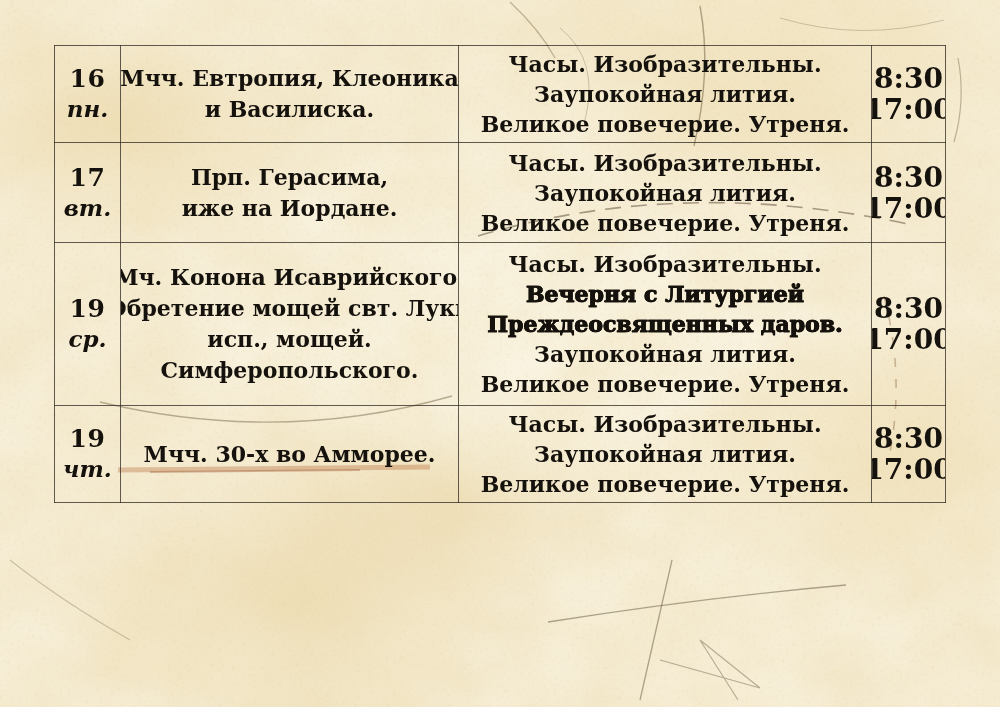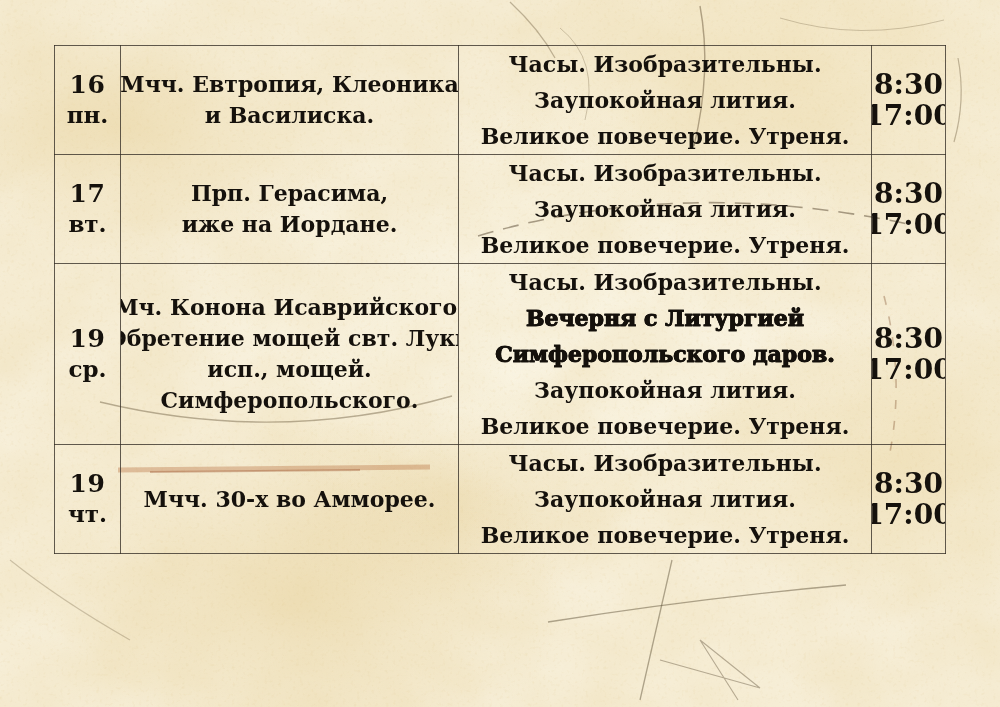--- a/index.html
+++ b/index.html
@@ -51,20 +51,21 @@
   .date-num {
     font-size: 25px;
     font-weight: 700;
     line-height: 30px;
     letter-spacing: 0.5px;
   }
   .date-day {
     font-size: 23px;
     font-weight: 700;
     line-height: 30px;
+    font-style: italic;
   }
   .feast-cell-inner {
     display: flex;
     flex-direction: column;
     justify-content: center;
     align-items: center;
     height: 100%;
   }
   .feast-line {
     font-size: 22px;
@@ -73,21 +74,20 @@
     text-align: center;
     white-space: nowrap;
   }
   .services-cell-inner {
     display: flex;
     flex-direction: column;
     justify-content: space-between;
     height: 100%;
     padding: 3px 0;
     box-sizing: border-box;
-    gap: 6px;
   }
   .service-line {
     font-size: 22px;
     font-weight: 700;
     line-height: 30px;
     text-align: center;
     white-space: nowrap;
   }
   .service-line.heavy {
     -webkit-text-stroke: 0.8px #15110c;
@@ -221,21 +221,21 @@
                 <div class="feast-line">Мч. Конона Исаврийского.</div>
                 <div class="feast-line">Обретение мощей свт. Луки</div>
                 <div class="feast-line">исп., мощей.</div>
                 <div class="feast-line">Симферопольского.</div>
               </div>
       </td>
       <td>
         <div class="services-cell-inner">
                 <div class="service-line">Часы. Изобразительны.</div>
                 <div class="service-line heavy">Вечерня с Литургией</div>
-                <div class="service-line heavy">Симферопольского даров.</div>
+                <div class="service-line heavy">Преждеосвященных даров.</div>
                 <div class="service-line">Заупокойная лития.</div>
                 <div class="service-line">Великое повечерие. Утреня.</div>
               </div>
       </td>
       <td>
         <div class="time-cell-inner">
           <div class="time">8:30</div>
           <div class="time">17:00</div>
         </div>
       </td>

